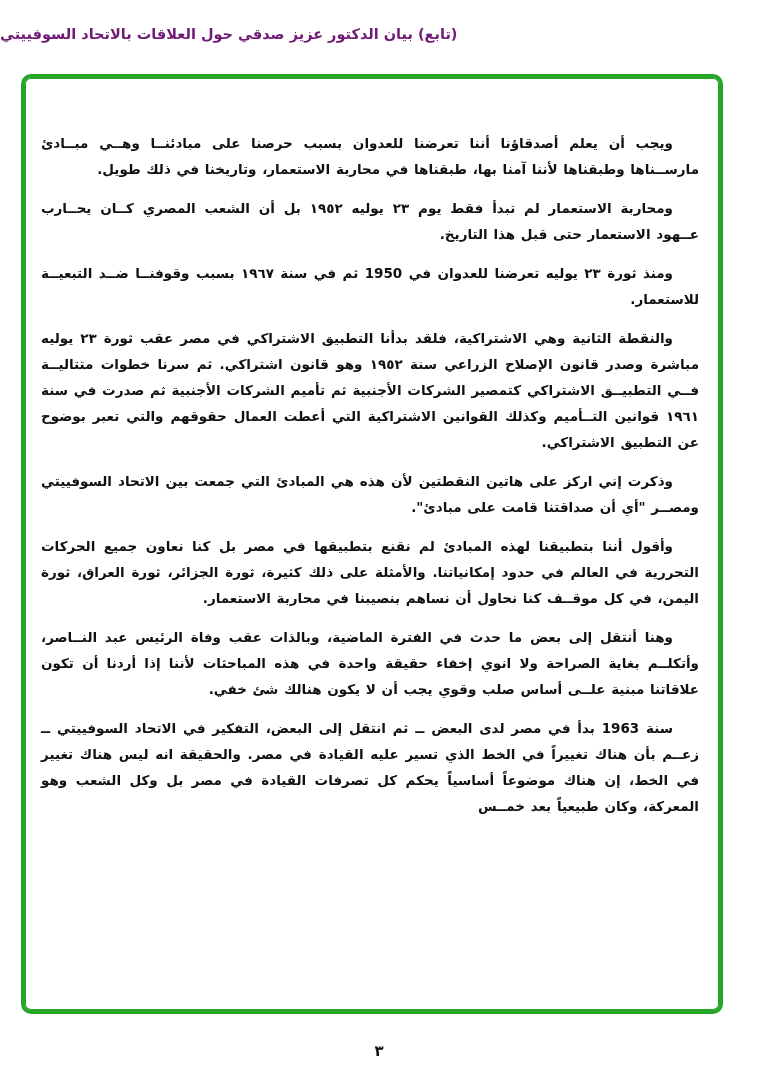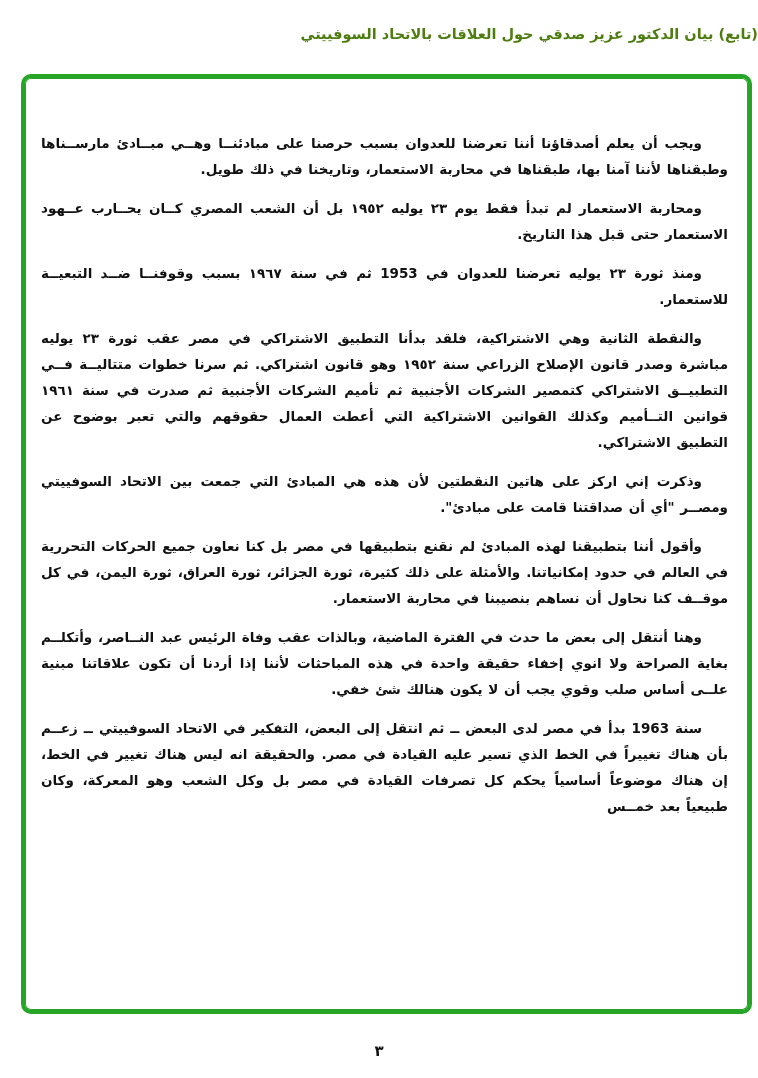--- a/index.html
+++ b/index.html
@@ -17,32 +17,32 @@
     margin: 0 auto;
     direction: rtl;
     overflow: hidden;
   }
 
   .doc-title {
     position: absolute;
     top: 26px;
     left: 0;
     right: 0;
-    text-align: right;
+    text-align: left;
     font-size: 14.5px;
     font-weight: 700;
-    color: #4d7c0f;
+    color: #701a75;
     letter-spacing: 0;
   }
 
   .frame {
     position: absolute;
     top: 74px;
     left: 21px;
-    right: 6px;
+    right: 35px;
     height: 940px;
     border: 4px solid #27a527;
     border-radius: 10px;
     box-shadow: inset 0 0 0 1px #27a527;
     padding: 52px 20px 20px 16px;
     background: #ffffff;
     overflow: hidden;
   }
 
   .body-text p {
@@ -72,21 +72,21 @@
 <body>
 
 <div class="page">
 
   <div class="doc-title">(تابع) بيان الدكتور عزيز صدقي حول العلاقات بالاتحاد السوفييتي</div>
 
   <div class="frame">
     <div class="body-text">
       <p>ويجب أن يعلم أصدقاؤنا أننا تعرضنا للعدوان بسبب حرصنا على مبادئنــا وهــي مبــادئ مارســناها وطبقناها لأننا آمنا بها، طبقناها في محاربة الاستعمار، وتاريخنا في ذلك طويل.</p>
       <p>ومحاربة الاستعمار لم تبدأ فقط يوم ٢٣ يوليه ١٩٥٢ بل أن الشعب المصري كــان يحــارب عــهود الاستعمار حتى قبل هذا التاريخ.</p>
-      <p>ومنذ ثورة ٢٣ يوليه تعرضنا للعدوان في 1953 ثم في سنة ١٩٦٧ بسبب وقوفنــا ضــد التبعيــة للاستعمار.</p>
+      <p>ومنذ ثورة ٢٣ يوليه تعرضنا للعدوان في 1950 ثم في سنة ١٩٦٧ بسبب وقوفنــا ضــد التبعيــة للاستعمار.</p>
       <p>والنقطة الثانية وهي الاشتراكية، فلقد بدأنا التطبيق الاشتراكي في مصر عقب ثورة ٢٣ يوليه مباشرة وصدر قانون الإصلاح الزراعي سنة ١٩٥٢ وهو قانون اشتراكي. ثم سرنا خطوات متتاليــة فــي التطبيــق الاشتراكي كتمصير الشركات الأجنبية ثم تأميم الشركات الأجنبية ثم صدرت في سنة ١٩٦١ قوانين التــأميم وكذلك القوانين الاشتراكية التي أعطت العمال حقوقهم والتي تعبر بوضوح عن التطبيق الاشتراكي.</p>
       <p>وذكرت إني اركز على هاتين النقطتين لأن هذه هي المبادئ التي جمعت بين الاتحاد السوفييتي ومصــر "أي أن صداقتنا قامت على مبادئ".</p>
       <p>وأقول أننا بتطبيقنا لهذه المبادئ لم نقنع بتطبيقها في مصر بل كنا نعاون جميع الحركات التحررية في العالم في حدود إمكانياتنا. والأمثلة على ذلك كثيرة، ثورة الجزائر، ثورة العراق، ثورة اليمن، في كل موقــف كنا نحاول أن نساهم بنصيبنا في محاربة الاستعمار.</p>
       <p>وهنا أنتقل إلى بعض ما حدث في الفترة الماضية، وبالذات عقب وفاة الرئيس عبد النــاصر، وأتكلــم بغاية الصراحة ولا انوي إخفاء حقيقة واحدة في هذه المباحثات لأننا إذا أردنا أن تكون علاقاتنا مبنية علــى أساس صلب وقوي يجب أن لا يكون هنالك شئ خفي.</p>
       <p>سنة 1963 بدأ في مصر لدى البعض ــ ثم انتقل إلى البعض، التفكير في الاتحاد السوفييتي ــ زعــم بأن هناك تغييراً في الخط الذي تسير عليه القيادة في مصر. والحقيقة انه ليس هناك تغيير في الخط، إن هناك موضوعاً أساسياً يحكم كل تصرفات القيادة في مصر بل وكل الشعب وهو المعركة، وكان طبيعياً بعد خمــس</p>
     </div>
   </div>
 
   <div class="page-number">٣</div>
 

